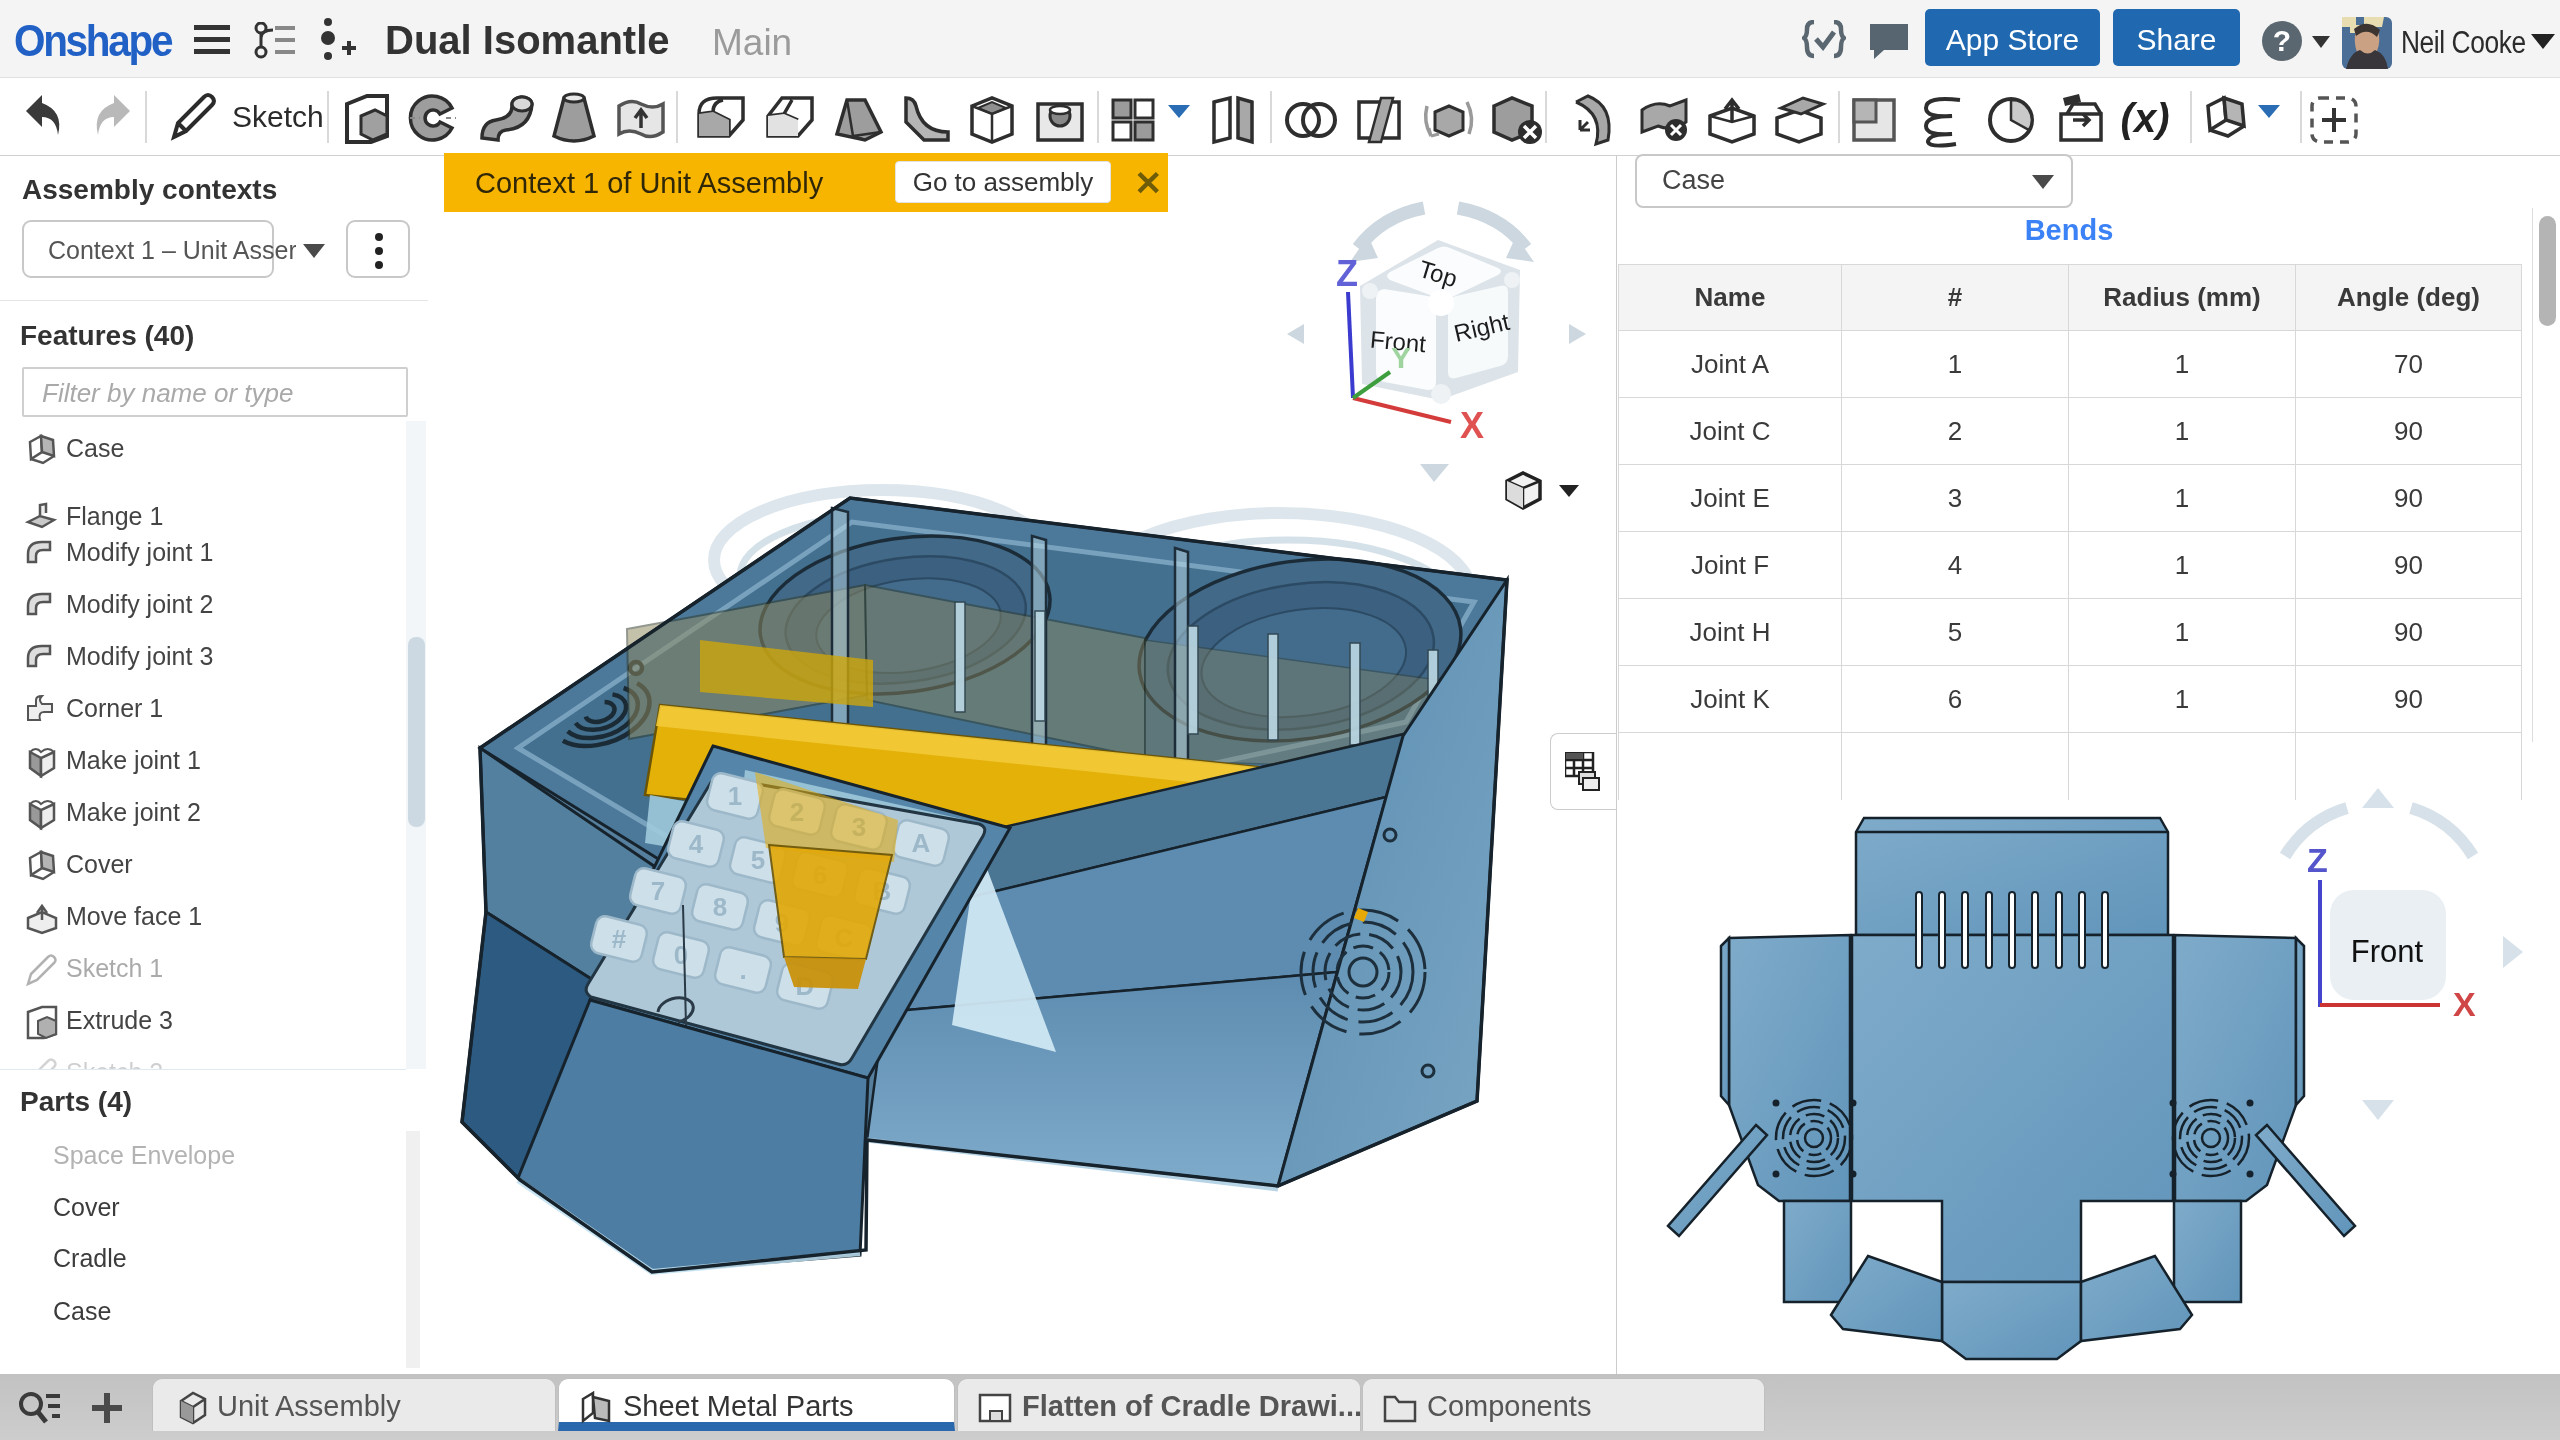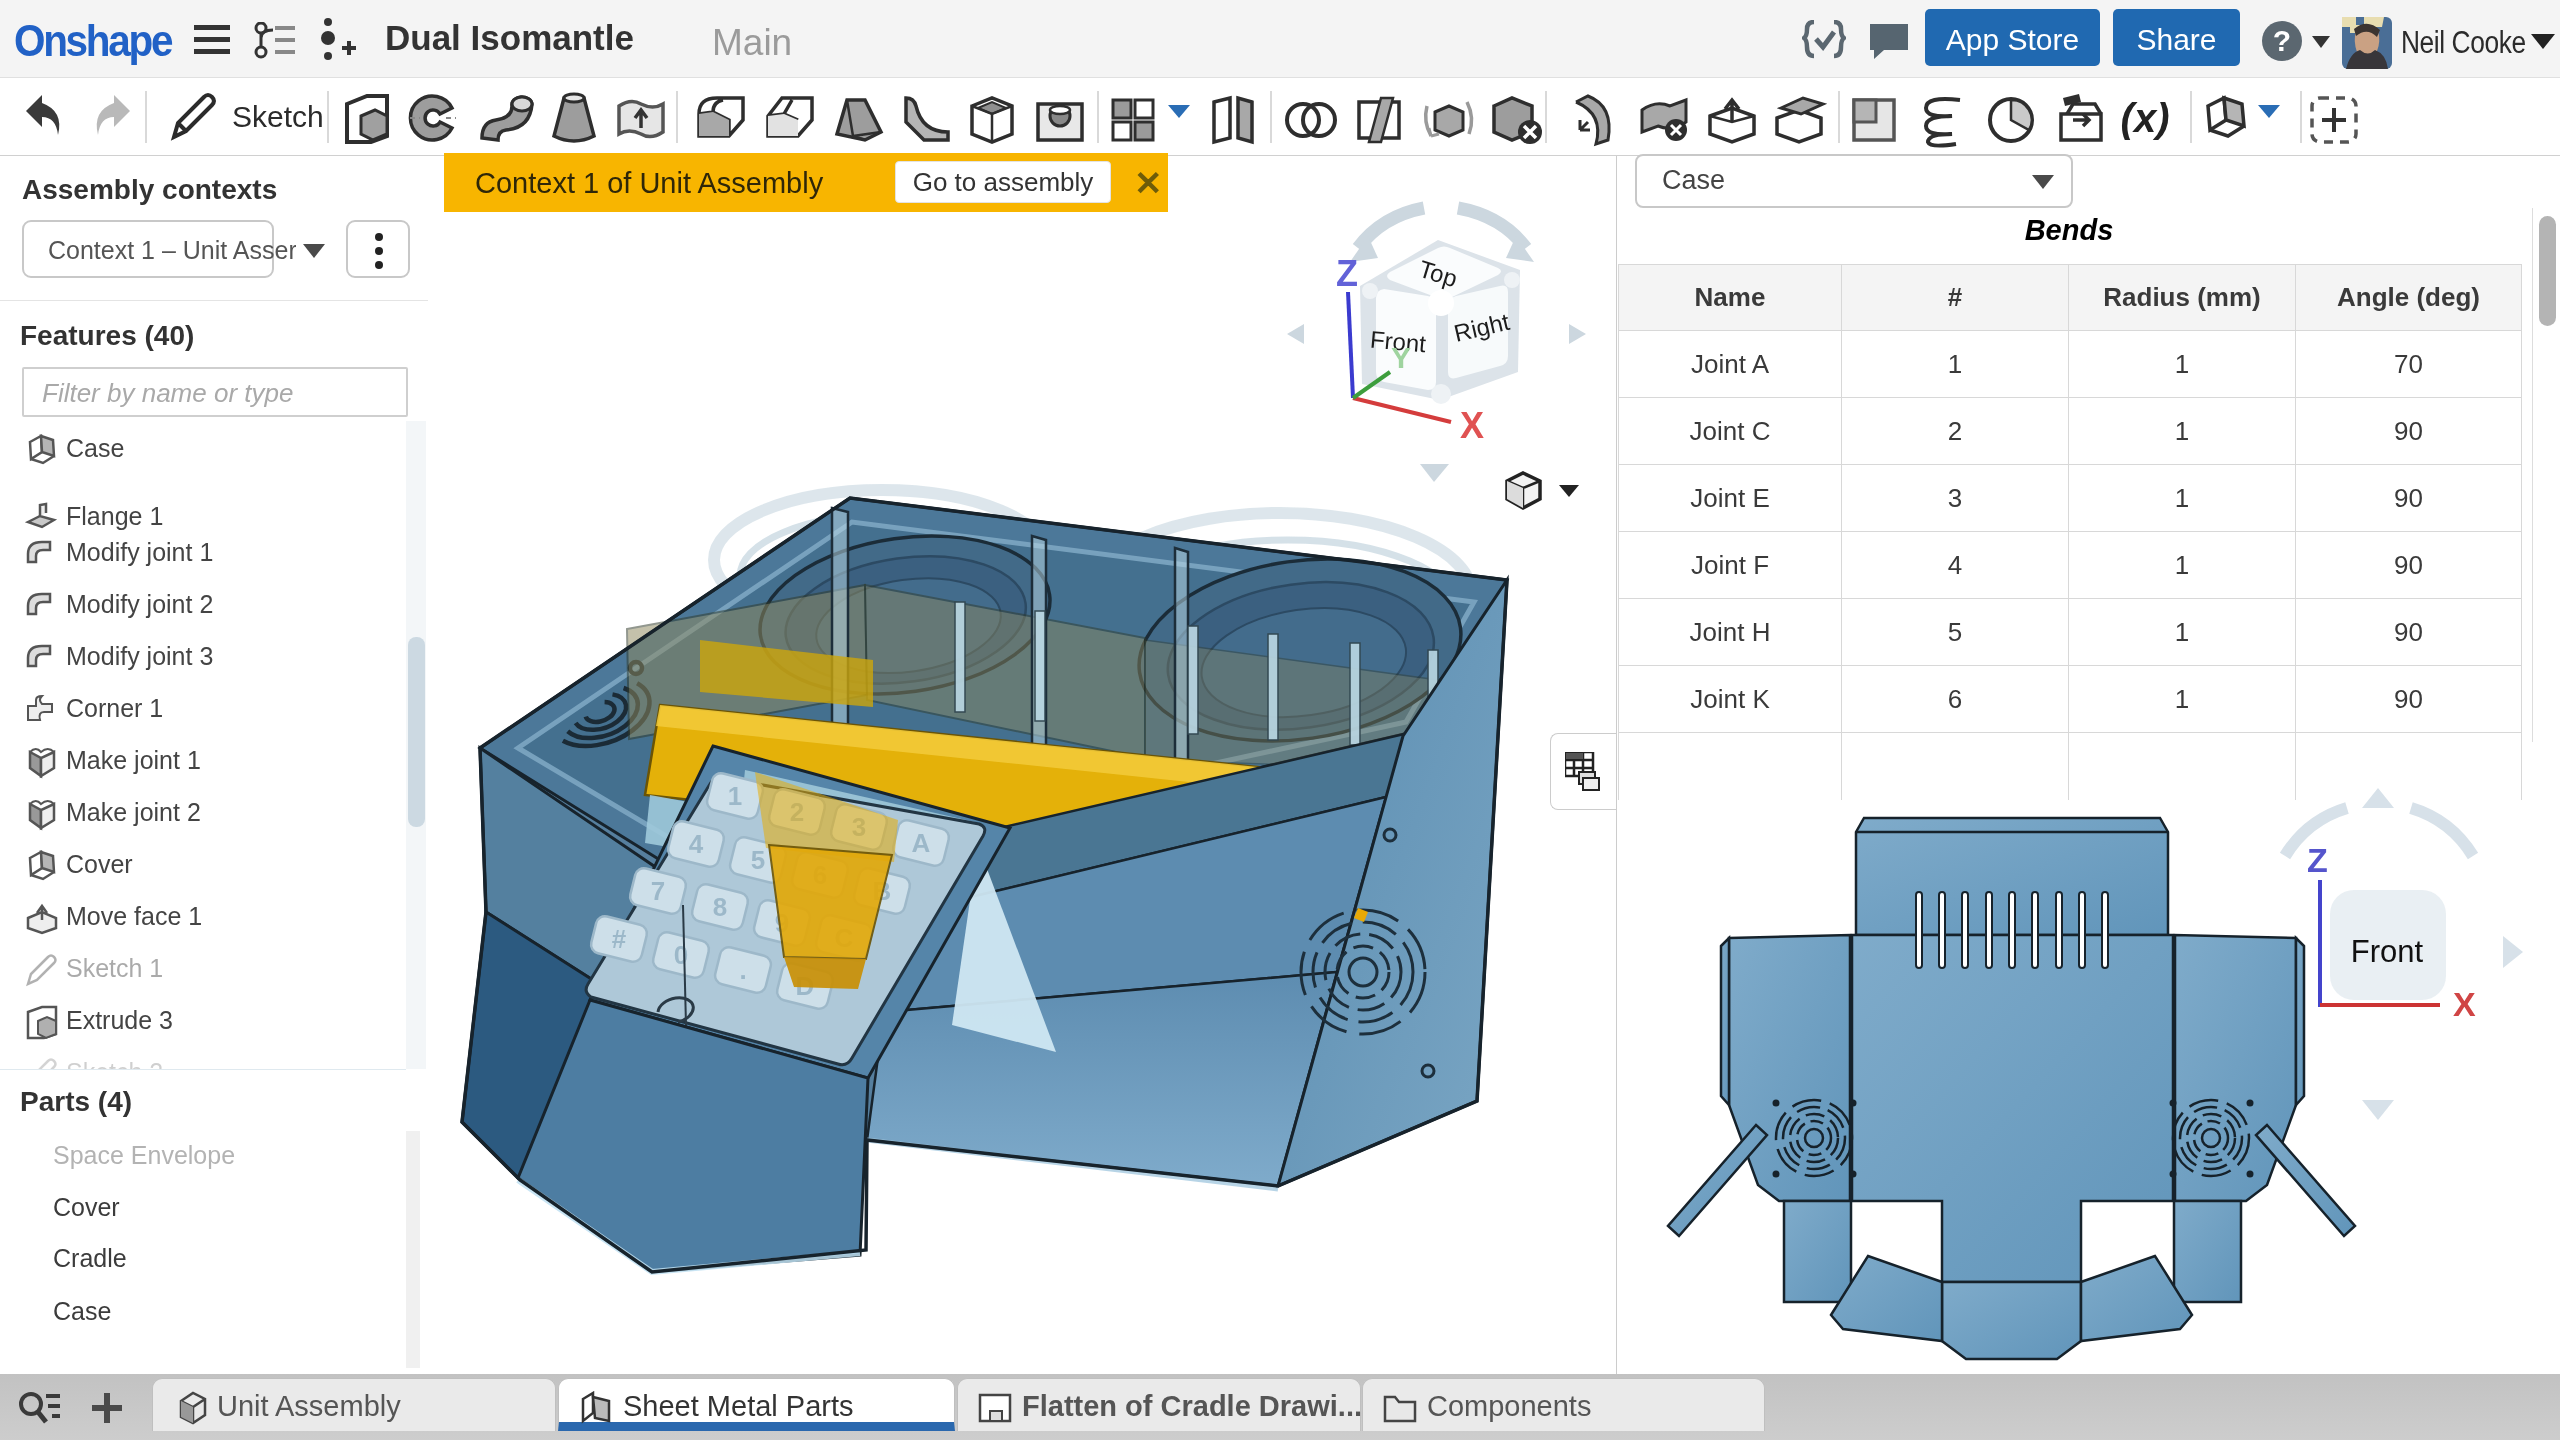--- a/index.html
+++ b/index.html
@@ -6,21 +6,21 @@
 html,body { width:2560px; height:1440px; overflow:hidden; background:#fff;
   font-family:"Liberation Sans", sans-serif; }
 #app { position:absolute; top:0; left:0; width:2560px; height:1440px; }
 .abs { position:absolute; }
 
 
 #topbar { position:absolute; top:0; left:0; width:2560px; height:78px;
   background:#f4f4f4; border-bottom:1px solid #e0e0e0; }
 #logo { position:absolute; left:14px; top:16px; font-size:44px; font-weight:bold;
   color:#2161c6; letter-spacing:-2.5px; transform:scaleX(0.92); transform-origin:left; }
-#doctitle { position:absolute; left:385px; top:18px; font-size:35px; font-weight:bold; color:#333; }
+#doctitle { position:absolute; left:385px; top:18px; font-size:40px; font-weight:bold; color:#333; }
 #docmain { position:absolute; left:712px; top:22px; font-size:37px; color:#9b9b9b;text-align:center; }
 .bluebtn { position:absolute; top:9px; height:57px; background:#2069b1; color:#fff;
   font-size:30px; border-radius:5px; text-align:center; line-height:61px; }
 
 
 #toolbar { position:absolute; top:79px; left:0; width:2560px; height:77px;
   background:#ffffff; border-bottom:1px solid #d0d0d0; }
 .tsep { position:absolute; top:12px; width:2px; height:52px; background:#d9d9d9; }
 
 
@@ -43,21 +43,21 @@
   border:1px solid #e3e3e3; border-radius:4px; font-size:26px; color:#333;
   text-align:center; line-height:40px; }
 #bclose { position:absolute; left:690px; top:10px; font-size:34px; color:#6e5c09; font-weight:bold; }
 
 
 #rightpanel { position:absolute; top:156px; left:1616px; width:944px; height:1218px;
   background:#fff; border-left:1px solid #ccc; }
 #casebox { position:absolute; left:18px; top:-2px; width:438px; height:54px;
   border:2px solid #c8c8c8; border-radius:8px; font-size:27px; color:#444; }
 #bends { position:absolute; left:0; top:58px; width:904px; text-align:center;
-  font-size:29px; font-weight:bold; color:#000000;font-style:italic; }
+  font-size:29px; font-weight:bold; color:#3b82f6; }
 table#bt { position:absolute; left:1px; top:108px; border-collapse:collapse; table-layout:fixed; }
 #bt td, #bt th { border:1px solid #d8d8d8; font-size:26px; color:#3a3a3a;
   text-align:center; font-weight:normal; padding:0; }
 #bt th { background:#f4f4f4; font-weight:bold; height:66px; }
 #bt td { height:67px; background:#fff; }
 #rscroll { position:absolute; left:915px; top:52px; width:1px; height:534px; background:#ddd; }
 #rthumb { position:absolute; left:922px; top:60px; width:17px; height:110px; background:#b4b4b4; border-radius:9px; }
 #tblbtn { position:absolute; left:-67px; top:577px; width:66px; height:77px; background:#fff;
   border:1px solid #ccc; border-radius:8px 0 0 8px; border-right:none; }
 

